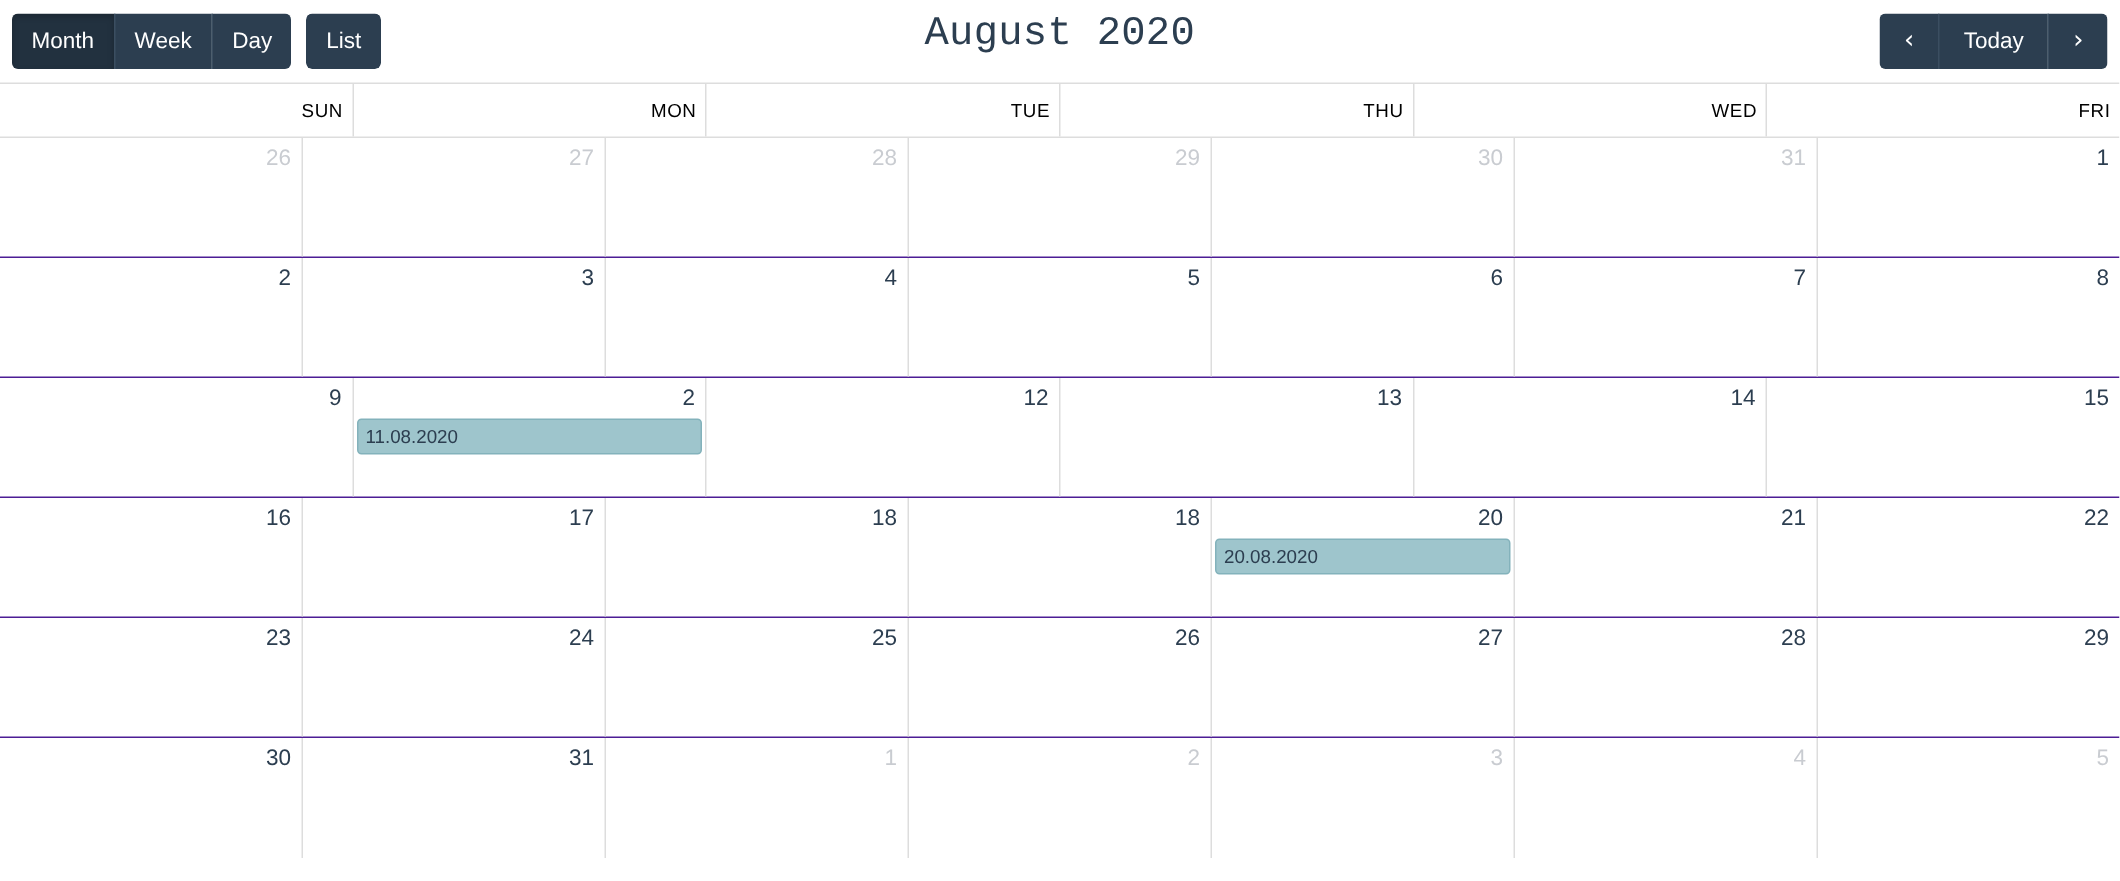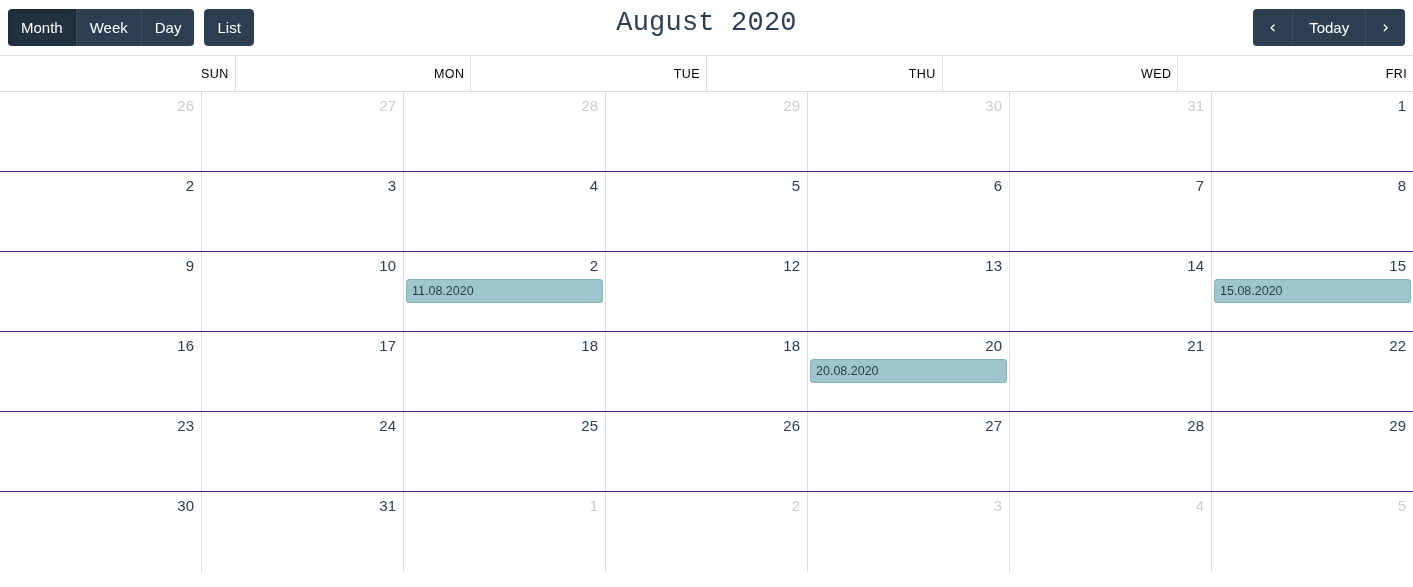--- a/index.html
+++ b/index.html
@@ -252,42 +252,36 @@
         </div>
         <div class="cal-cell">
           <div class="day-num">8</div>
         </div>
       </div>
       <div class="cal-row">
         <div class="cal-cell">
           <div class="day-num">9</div>
         </div>
         <div class="cal-cell">
-          <div class="day-num">10</div>
-        </div>
-        <div class="cal-cell">
           <div class="day-num">2</div>
           <div class="events">
             <div class="event-chip">11.08.2020</div>
           </div>
         </div>
         <div class="cal-cell">
           <div class="day-num">12</div>
         </div>
         <div class="cal-cell">
           <div class="day-num">13</div>
         </div>
         <div class="cal-cell">
           <div class="day-num">14</div>
         </div>
         <div class="cal-cell">
           <div class="day-num">15</div>
-          <div class="events">
-            <div class="event-chip">15.08.2020</div>
-          </div>
         </div>
       </div>
       <div class="cal-row">
         <div class="cal-cell">
           <div class="day-num">16</div>
         </div>
         <div class="cal-cell">
           <div class="day-num">17</div>
         </div>
         <div class="cal-cell">

